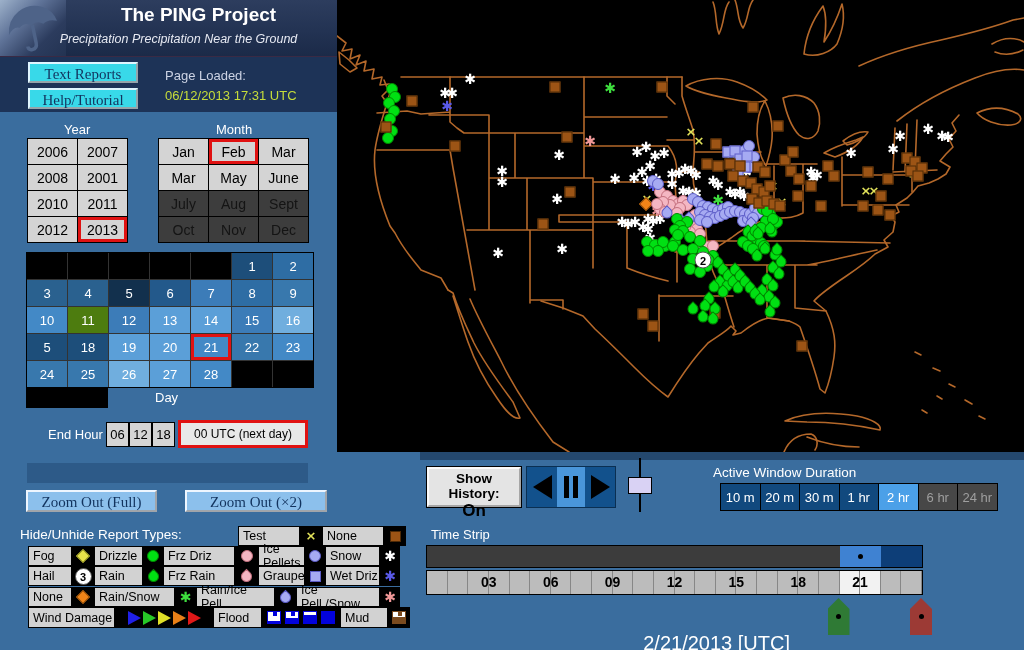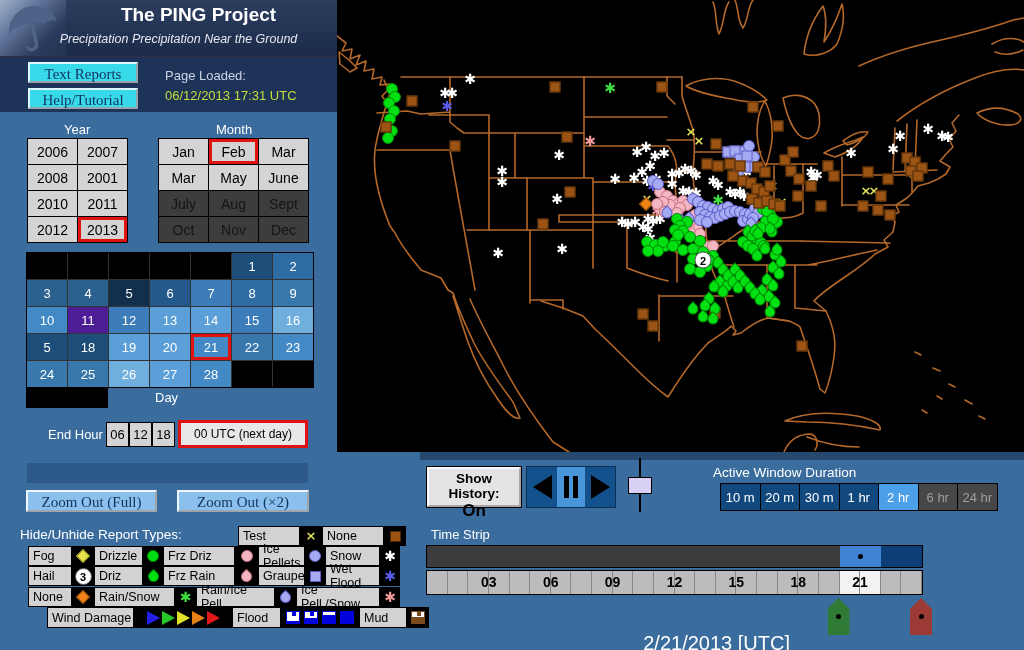--- a/index.html
+++ b/index.html
@@ -506,21 +506,21 @@
       <div class="daycell" style="background: rgb(29, 78, 122);">1</div>
       <div class="daycell" style="background: rgb(46, 109, 164);">2</div>
       <div class="daycell" style="background: rgb(42, 97, 143);">3</div>
       <div class="daycell" style="background: rgb(42, 97, 143);">4</div>
       <div class="daycell" style="background: rgb(18, 48, 77);">5</div>
       <div class="daycell" style="background: rgb(35, 89, 139);">6</div>
       <div class="daycell" style="background: rgb(60, 124, 184);">7</div>
       <div class="daycell" style="background: rgb(46, 109, 164);">8</div>
       <div class="daycell" style="background: rgb(56, 120, 173);">9</div>
       <div class="daycell" style="background: rgb(67, 137, 198);">10</div>
-      <div class="daycell" style="background: #4c1d95;">11</div>
+      <div class="daycell" style="background: #4d7c0f;">11</div>
       <div class="daycell" style="background: rgb(60, 124, 184);">12</div>
       <div class="daycell" style="background: rgb(91, 159, 216);">13</div>
       <div class="daycell" style="background: rgb(91, 159, 216);">14</div>
       <div class="daycell" style="background: rgb(60, 124, 184);">15</div>
       <div class="daycell" style="background: rgb(112, 174, 222);">16</div>
       <div class="daycell" style="background: rgb(29, 78, 122);">5</div>
       <div class="daycell" style="background: rgb(29, 78, 122);">18</div>
       <div class="daycell" style="background: rgb(91, 159, 216);">19</div>
       <div class="daycell" style="background: rgb(91, 159, 216);">20</div>
       <div class="daycell sel" style="background: rgb(67, 137, 198);">21</div>
@@ -540,21 +540,21 @@
   <div class="sec-label" style="left:48px;top:427px">End Hour</div>
   <div id="end-hour-row" style="position:absolute;left:106px;top:420px;display:flex;align-items:center">
       <div class="eh-cell" style="width: 23px; height: 25px;">06</div>
       <div class="eh-cell" style="width: 23px; height: 25px;">12</div>
       <div class="eh-cell" style="width: 23px; height: 25px;">18</div>
       <div class="eh-cell eh-sel" style="width: 130px; height: 28px; margin-left: 3px;">00 UTC (next day)</div>
     </div>
 
   <div class="statusbar"></div>
   <div class="zoombtn" style="left:26px;width:131px">Zoom Out  (Full)</div>
-  <div class="zoombtn" style="left:177px;width:132px">Zoom Out  (×2)</div>
+  <div class="zoombtn" style="left:185px;width:142px">Zoom Out  (×2)</div>
 
   <div class="sec-label" style="left:20px;top:527px;font-size:13.5px">Hide/Unhide Report Types:</div>
   <div id="legend">
       <div class="lg-row" style="top: 526px; left: 238px;">
         <div class="lg-label" style="width: 62px; height: 20px;">Test</div>
         <div class="lg-icon" style="width: 22px; height: 20px;">
           <span class="mk sh-x co-y">×</span>
         </div>
         <div class="lg-label" style="width: 62px; height: 20px;">None</div>
         <div class="lg-icon" style="width: 22px; height: 20px;">
@@ -581,33 +581,33 @@
         <div class="lg-label" style="width: 55px; height: 20px;">Snow</div>
         <div class="lg-icon" style="width: 20px; height: 20px;">
           <span class="mk sh-a co-w">✱</span>
         </div>
       </div>
       <div class="lg-row" style="top: 566px; left: 28px;">
         <div class="lg-label" style="width: 44px; height: 20px;">Hail</div>
         <div class="lg-icon" style="width: 22px; height: 20px;">
           <span class="mk sh-h">3</span>
         </div>
-        <div class="lg-label" style="width: 49px; height: 20px;">Driz</div>
+        <div class="lg-label" style="width: 49px; height: 20px;">Rain</div>
         <div class="lg-icon" style="width: 20px; height: 20px;">
           <span class="mk sh-d co-g"></span>
         </div>
         <div class="lg-label" style="width: 72px; height: 20px;">Frz Rain</div>
         <div class="lg-icon" style="width: 23px; height: 20px;">
           <span class="mk sh-d co-p"></span>
         </div>
         <div class="lg-label" style="width: 47px; height: 20px;">Graupel</div>
         <div class="lg-icon" style="width: 20px; height: 20px;">
           <span class="mk sh-s co-l"></span>
         </div>
-        <div class="lg-label" style="width: 55px; height: 20px;">Wet Flood</div>
+        <div class="lg-label" style="width: 55px; height: 20px;">Wet Driz</div>
         <div class="lg-icon" style="width: 20px; height: 20px;">
           <span class="mk sh-a co-bl">✱</span>
         </div>
       </div>
       <div class="lg-row" style="top: 587px; left: 28px;">
         <div class="lg-label" style="width: 44px; height: 20px;">None</div>
         <div class="lg-icon" style="width: 22px; height: 20px;">
           <span class="mk sh-dia co-o"></span>
         </div>
         <div class="lg-label" style="width: 81px; height: 20px;">Rain/Snow</div>
@@ -617,21 +617,21 @@
         <div class="lg-label" style="width: 79px; height: 20px;">Rain/Ice Pell.</div>
         <div class="lg-icon" style="width: 21px; height: 20px;">
           <span class="mk sh-d co-l"></span>
         </div>
         <div class="lg-label" style="width: 84px; height: 20px;">Ice Pell./Snow</div>
         <div class="lg-icon" style="width: 20px; height: 20px;">
           <span class="mk sh-a co-pk">✱</span>
         </div>
       </div>
       <div class="lg-row" style="top: 607px; left: 28px;">
-        <div class="lg-label" style="width: 87px; height: 21px; margin-left: 19px;">Wind Damage</div>
+        <div class="lg-label" style="width: 87px; height: 21px;">Wind Damage</div>
         <div class="lg-icon" style="width: 98px; height: 21px;">
           <span class="mk sh-tri t-b"></span>
           <span class="mk sh-tri t-g"></span>
           <span class="mk sh-tri t-y"></span>
           <span class="mk sh-tri t-o"></span>
           <span class="mk sh-tri t-r"></span>
         </div>
         <div class="lg-label" style="width: 49px; height: 21px;">Flood</div>
         <div class="lg-icon" style="width: 78px; height: 21px;">
           <span class="mk sh-fl">

